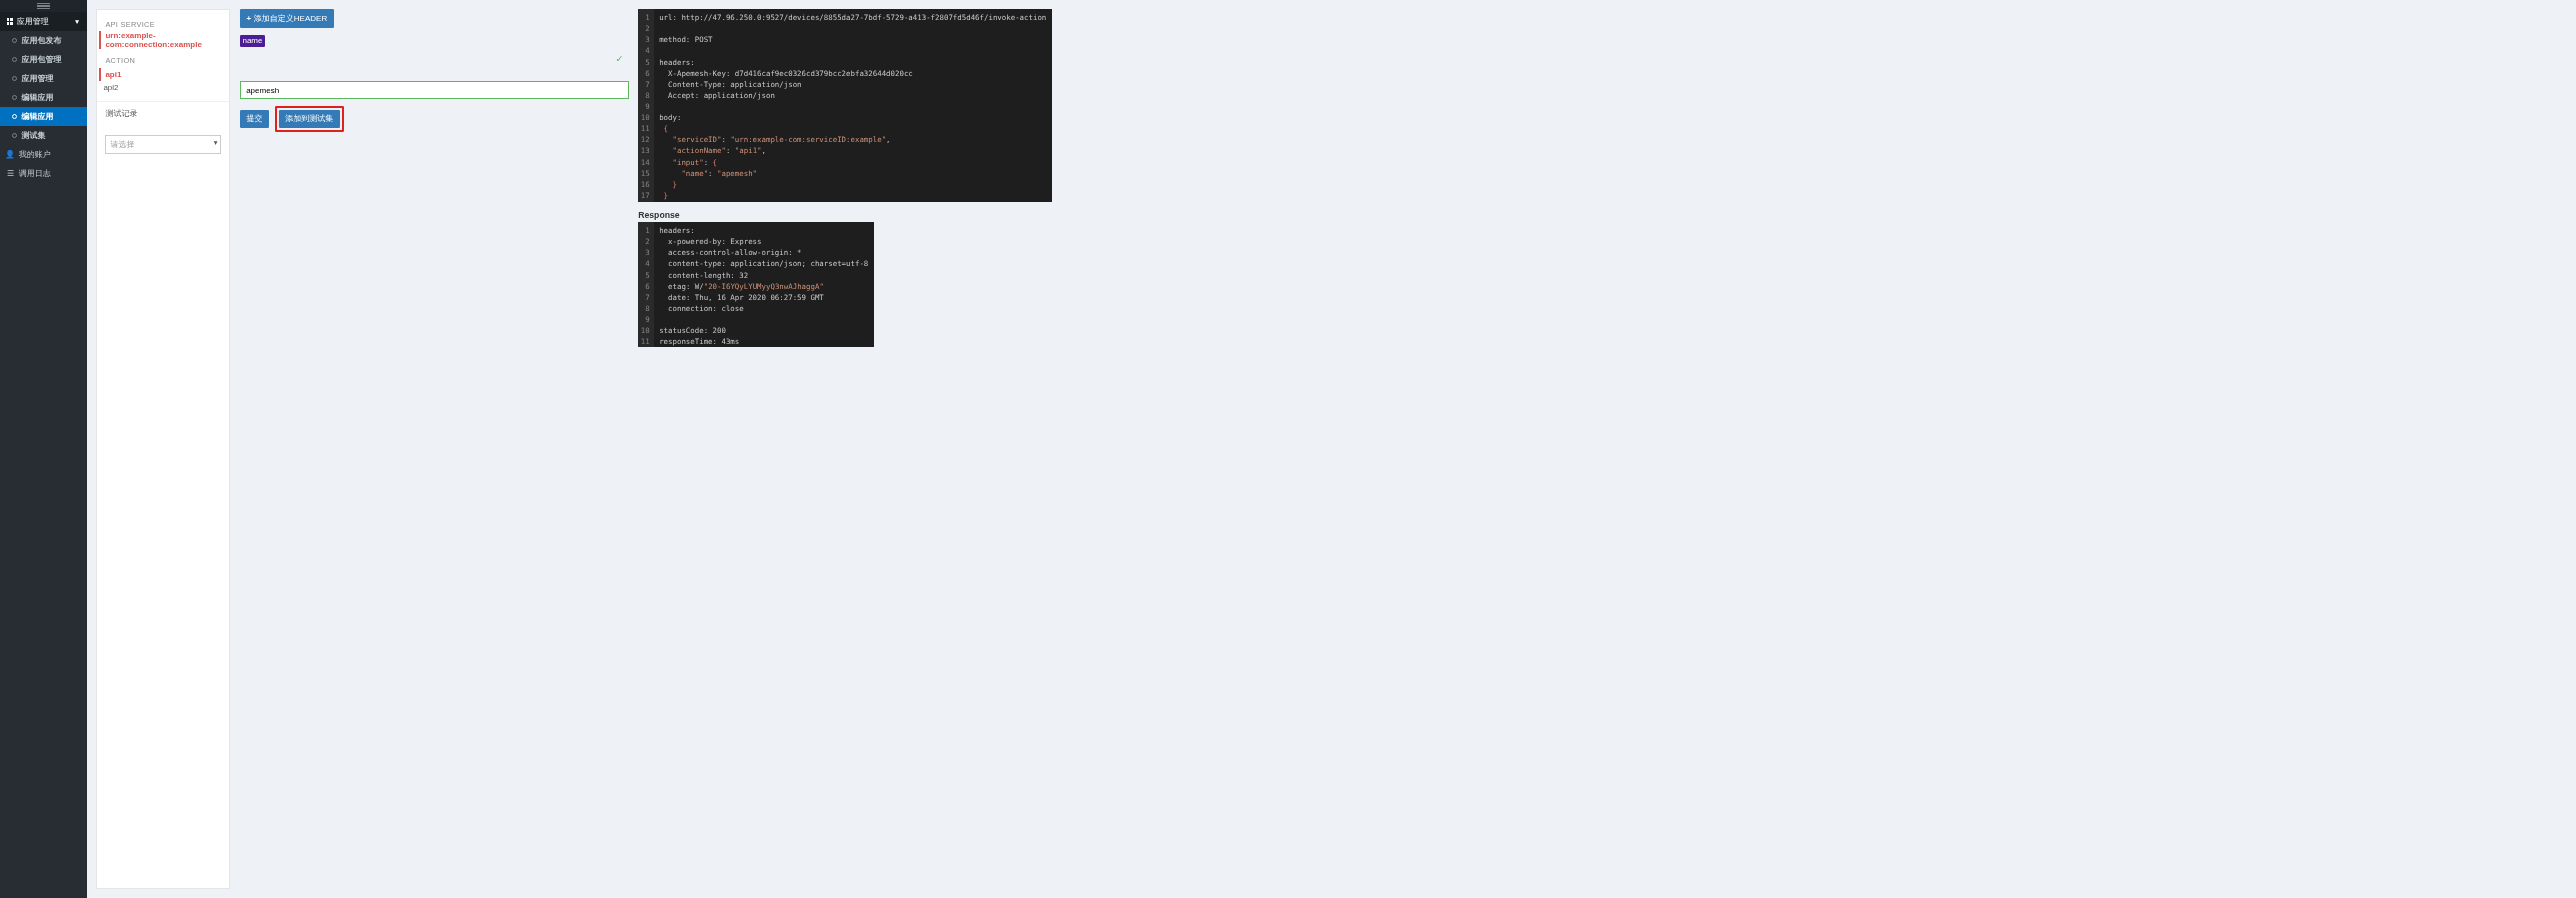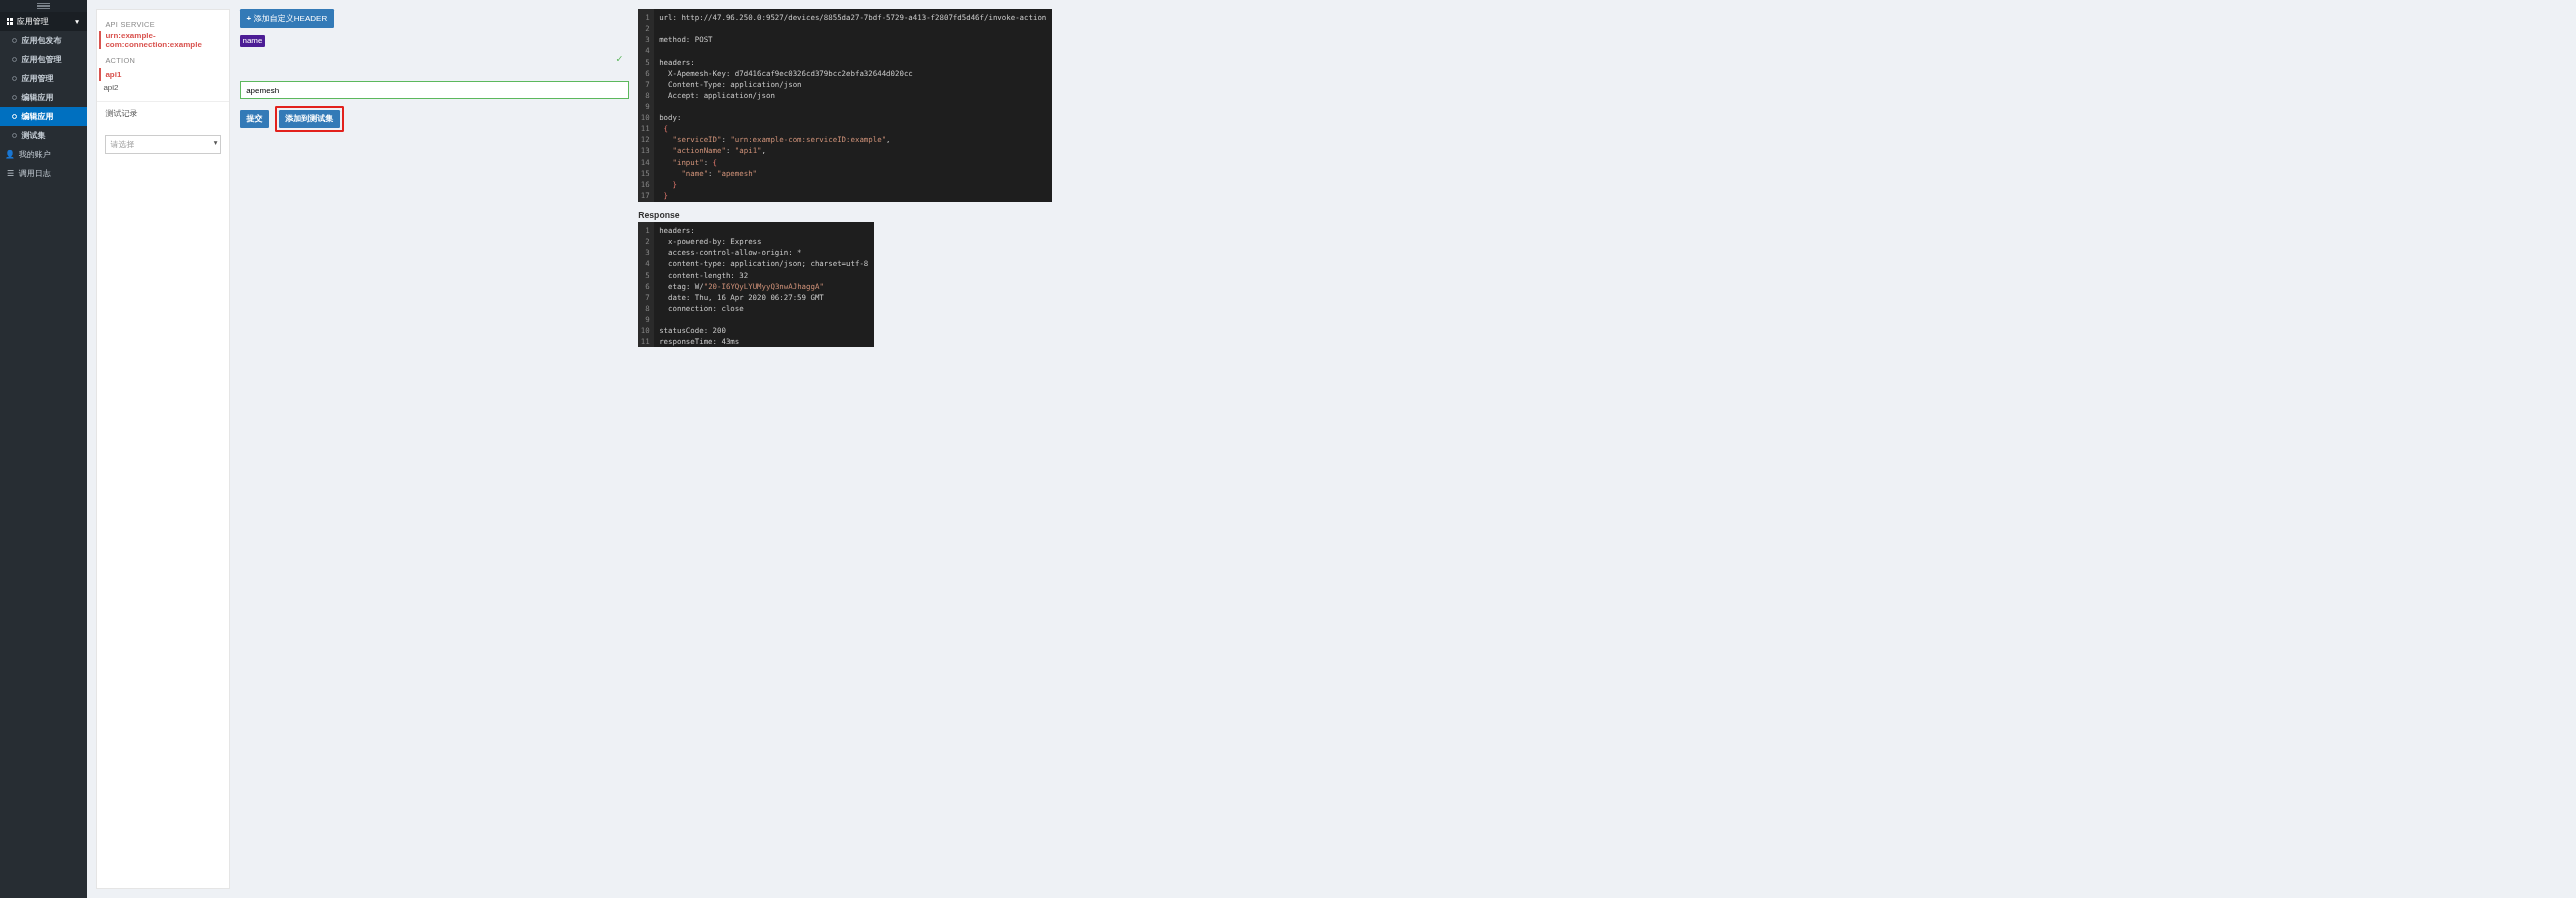--- a/index.html
+++ b/index.html
@@ -33,21 +33,21 @@
     .act-item.active { color:#d9534f; font-weight:bold; border-left:2px solid #d9534f;}
     .panel-left hr { border:none; border-top:0.7px solid #eee; margin:6.7px -8px;}
     .test-label { font-size:8px; color:#555; margin-bottom:16px;}
     .select-wrap { position:relative;}
     .select { width:100%; border:0.7px solid #ccc; background:#fff; padding:2.7px 12px 2.7px 4px; font-size:8px; color:#999; cursor:pointer;}
     .select-wrap::after { content:"▾"; position:absolute; right:4px; top:2.7px; color:#555; font-size:7.4px; pointer-events:none;}
     
     .panel-mid { flex:0 0 389px; display:flex; flex-direction:column; gap:6.7px;}
     .btn { display:inline-flex; align-items:center; gap:2.7px; border:none; cursor:pointer; border-radius:1.3px; font-size:8px;}
     .btn-primary { background:#337ab7; color:#fff; padding:4px 6.7px;}
-    .btn-small { padding:3.4px 6.7px;font-weight:bold;}
+    .btn-small { padding:3.4px 6.7px;}
     .plus { font-weight:bold;}
     .field-label { display:inline-block; background:#4c1d95; color:#fff; font-size:8px; padding:1.3px 2.7px; border-radius:1.3px; margin-bottom:2.7px;}
     .input-row { position:relative;}
     .text-input { width:100%; border:0.7px solid #5cb85c; padding:3.4px 17.4px 3.4px 5.4px; font-size:8px; outline:none;margin-top:32px;}
     .input-check { position:absolute; right:5.4px; top:3.4px; color:#5cb85c; font-size:9.4px;}
     .btn-row { display:flex; gap:5.4px; align-items:center;}
     .highlight-box { border:2.7px solid #e2211c; padding:2px; border-radius:1.3px;}
     
     .panel-right { flex:1; display:flex; flex-direction:column; gap:8px; min-width:0;}
     .code-block-wrap { display:flex; flex-direction:column;}

